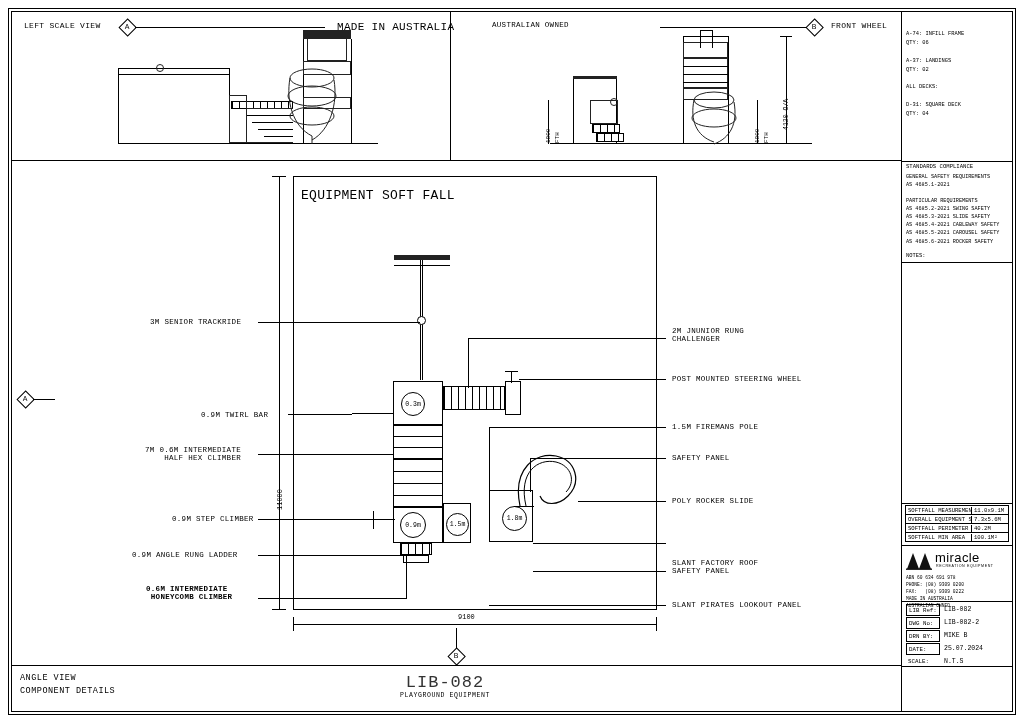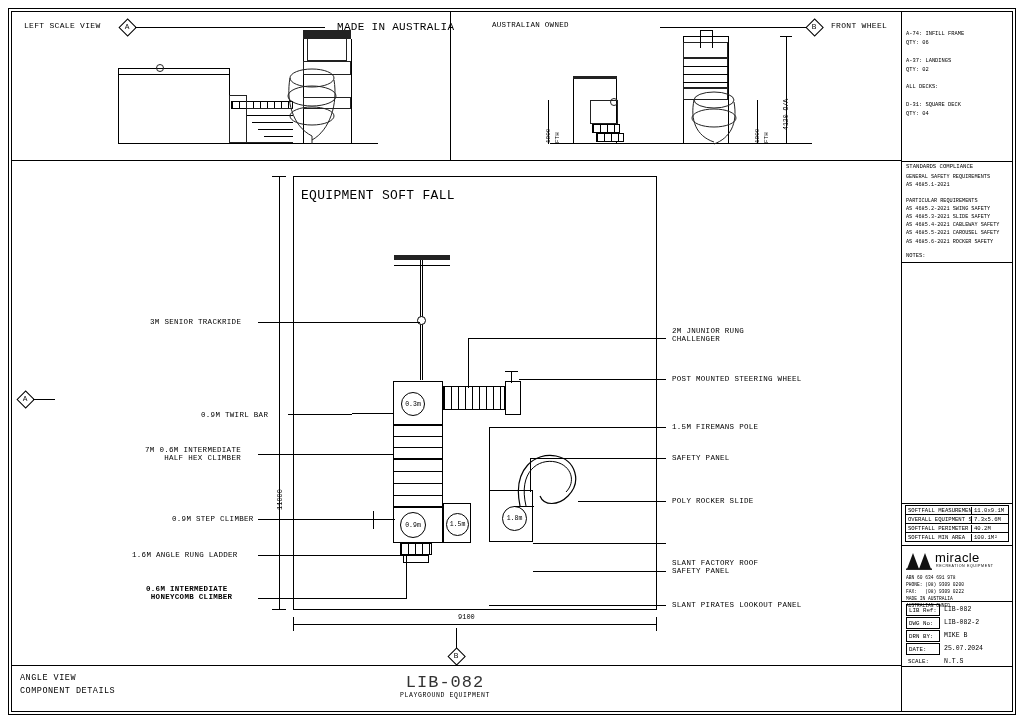--- a/index.html
+++ b/index.html
@@ -267,21 +267,21 @@
   <div class="lbl mono" style="left: 201px; top: 411px; white-space: pre;">0.9M TWIRL BAR</div>
   <div class="ln lnh" style="left:288px;top:414px;width:64px;"></div>
 
   <div class="lbl mono" style="left: 145px; top: 446px; white-space: pre;">7M 0.6M INTERMEDIATE
     HALF HEX CLIMBER</div>
   <div class="ln lnh" style="left:258px;top:454px;width:135px;"></div>
 
   <div class="lbl mono" style="left: 172px; top: 515px; white-space: pre;">0.9M STEP CLIMBER</div>
   <div class="ln lnh" style="left:258px;top:519px;width:115px;"></div>
 
-  <div class="lbl mono" style="left: 132px; top: 551px; white-space: pre;">1.6M ANGLE RUNG LADDER</div>
+  <div class="lbl mono" style="left: 132px; top: 551px; white-space: pre;">0.9M ANGLE RUNG LADDER</div>
   <div class="ln lnh" style="left:258px;top:555px;width:145px;"></div>
 
   <div class="lbl mono" style="left: 146px; top: 585px; white-space: pre; font-weight: bold;">0.6M INTERMEDIATE
  HONEYCOMB CLIMBER</div>
   <div class="ln lnh" style="left:258px;top:598px;width:148px;"></div>
   <div class="ln lnv" style="left:406px;top:556px;height:43px;"></div>
 
   <div class="lbl mono" style="left: 672px; top: 327px; white-space: pre;">2M JNUNIOR RUNG
 CHALLENGER</div>
   <div class="ln lnh" style="left:468px;top:338px;width:198px;"></div>

